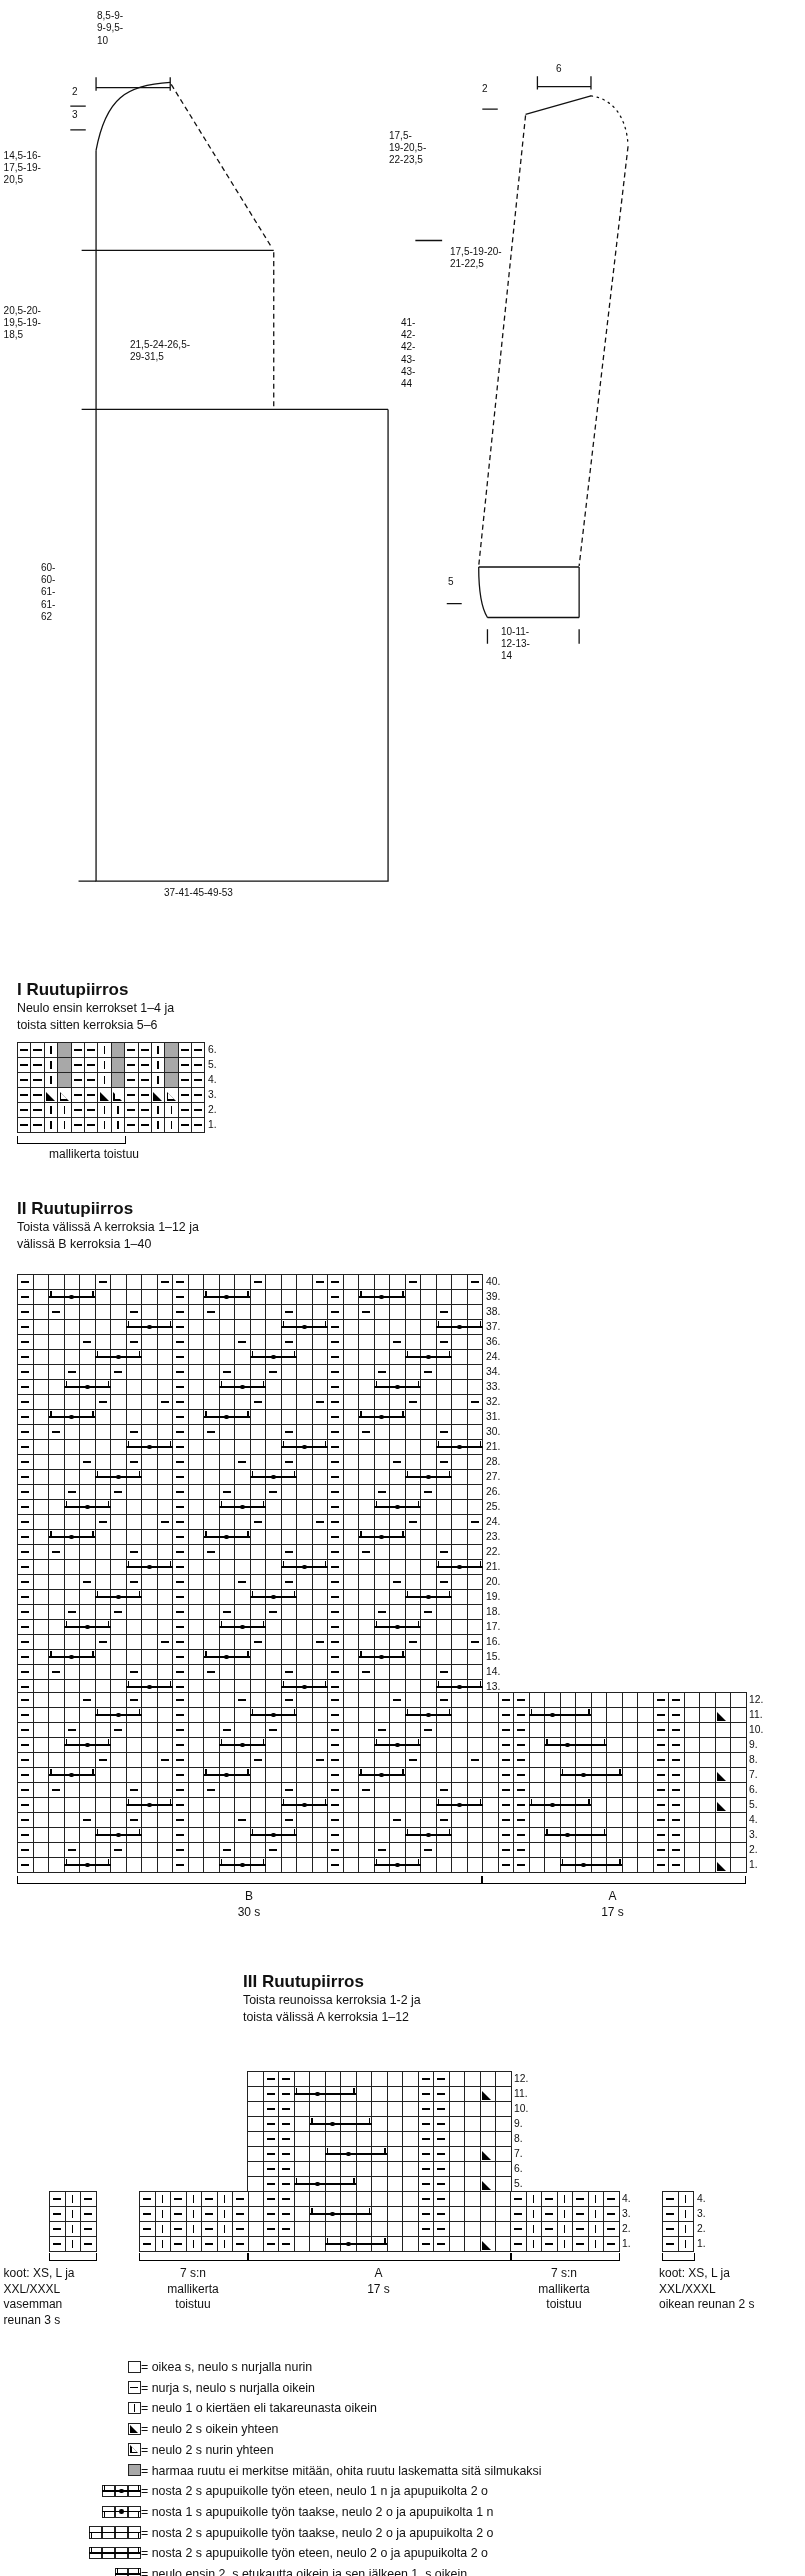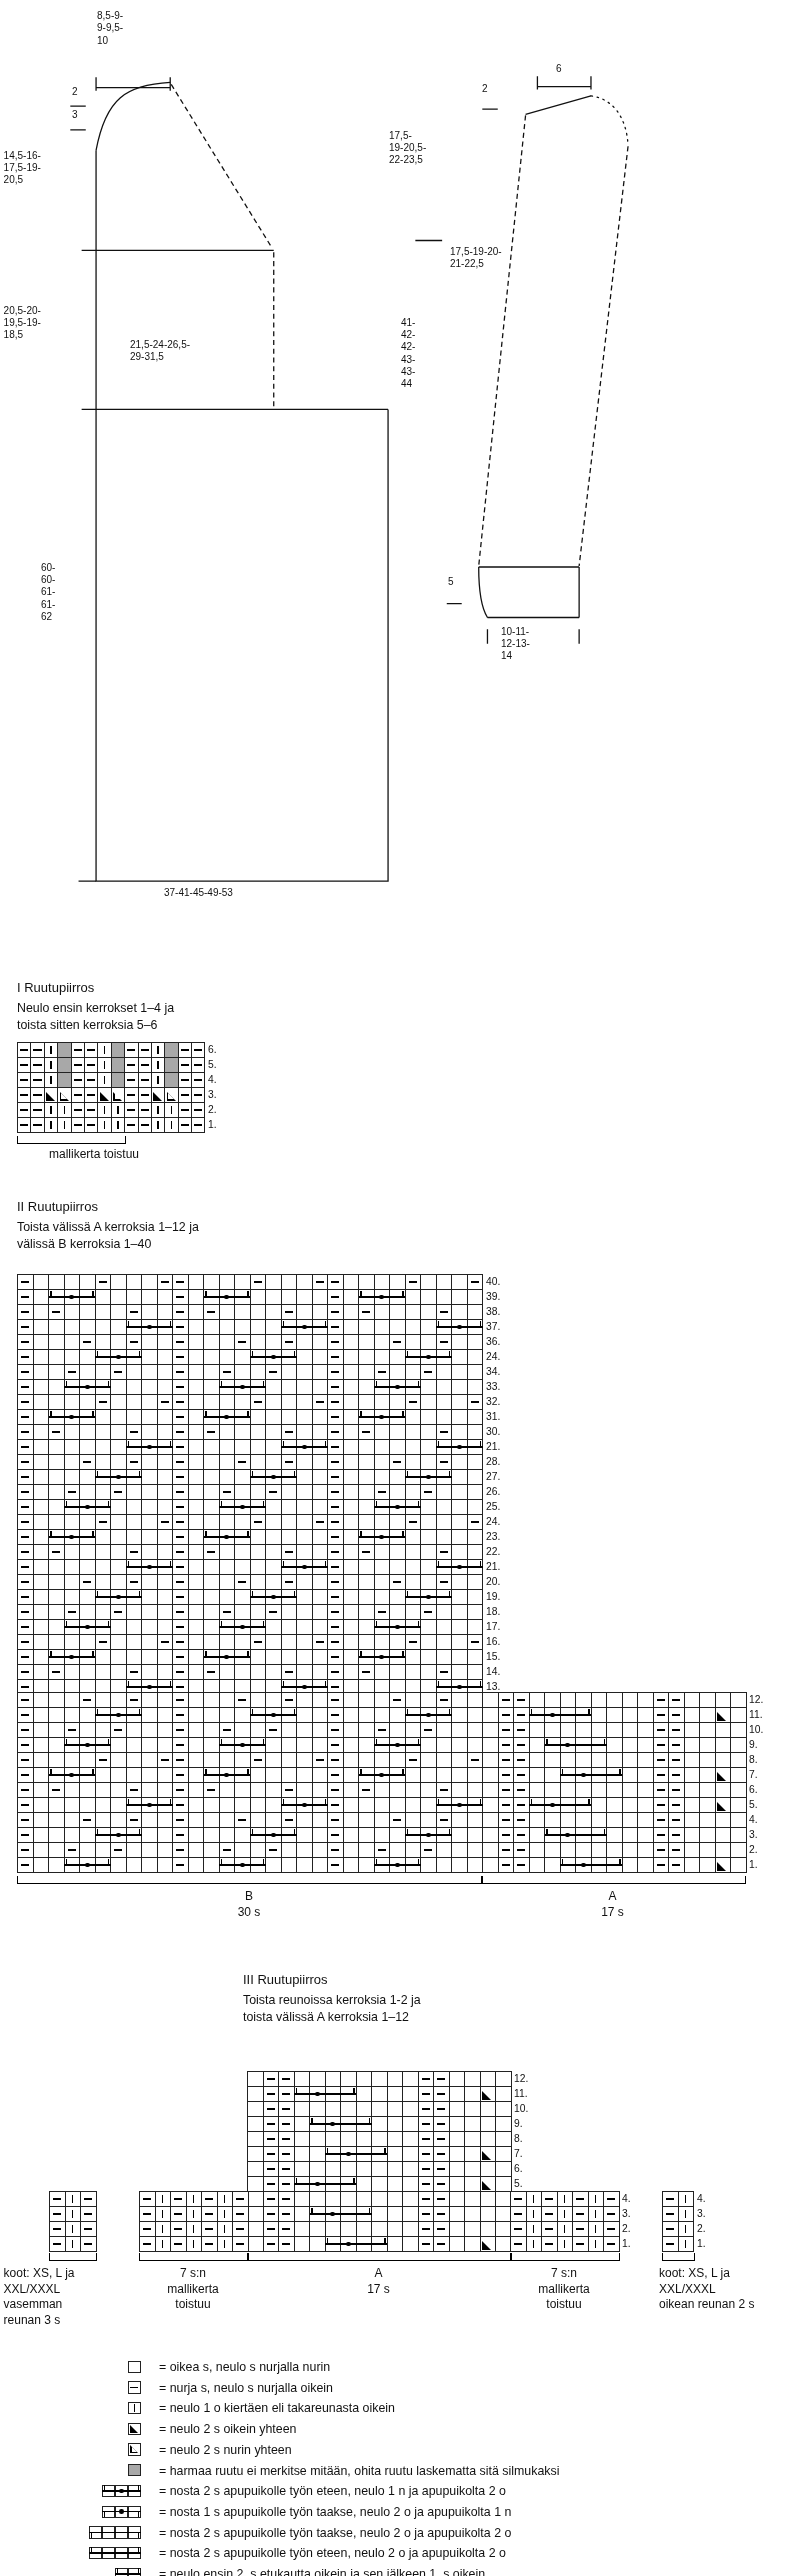--- a/index.html
+++ b/index.html
@@ -1,20 +1,20 @@
 <!DOCTYPE html>
 <html style="font-size:8.2px"><head>
 <meta charset="utf-8">
 <style>
   html,body{margin:0;padding:0;background:#fff;}
   .page{position:relative;width:806px;height:2615px;background:#fff;
         font-family:"Liberation Sans",sans-serif;color:#111;overflow:hidden;}
   .schem{position:absolute;left:0;top:0;}
   .mlabel{position:absolute;font-size:10px;line-height:1.22;white-space:pre;color:#111;}
-  .h1{position:absolute;font-size:13px;font-weight:normal;}
+  .h1{position:absolute;font-size:17px;font-weight:bold;}
   .sub{position:absolute;font-size:12.4px;line-height:1.35;white-space:pre-line;}
   .caption{position:absolute;font-size:12px;line-height:1.3;white-space:pre-line;}
   .center{text-align:center;}
   .grid{position:absolute;border-top:0.5px solid #222;border-left:0.5px solid #222;display:inline-block;}
   .crow{display:flex;}
   .cell{position:relative;box-sizing:border-box;width:15.5px;height:15px;flex:0 0 auto;
         border-right:0.5px solid #222;border-bottom:0.5px solid #222;background:#fff;}
   .c1 .cell{width:13.4px;}
   .labelcol{position:absolute;}
   .rlabel{height:15px;line-height:15px;font-size:10.3px;}
@@ -36,21 +36,21 @@
   .tickld::before{content:"";position:absolute;left:1px;top:calc(50% - 0.5px);width:1.5px;height:6.2px;background:#000;}
   .tickrd::before{content:"";position:absolute;right:1px;top:calc(50% - 0.5px);width:1.5px;height:6.2px;background:#000;}
   
   .legend{position:absolute;left:64px;top:2359px;display:flex;flex-direction:column;gap:4.6px;}
   .legend-row{display:flex;align-items:flex-start;}
   .legend-sym{width:77px;display:flex;justify-content:flex-end;padding-top:1.5px;}
   .legend-sym .cell{width:13.4px;height:12.4px;border:0.5px solid #222;margin-left:-0.5px;}
   .legend-sym .cell.k2tog::before{border-bottom-width:8.2px;border-right-width:8.2px;}
   .legend-sym .cell.p2tog::before{border-bottom-width:8.2px;border-right-width:8.2px;}
   .legend-sym .cell.p2tog::after{border-bottom-width:5.2px;border-right-width:5.2px;}
-  .legend-text{margin-left:18px;font-size:12.4px;line-height:1.3;white-space:pre-line;text-align:right;}
+  .legend-text{margin-left:0;font-size:12.4px;line-height:1.3;white-space:pre-line;text-align:right;}
 </style>
 </head>
 <body>
 
 <div class="page">
 
   <svg class="schem" width="806" height="927" viewBox="0 0 1564 1800">
     <g fill="none" stroke="#111" stroke-width="2.5">
       <path d="M186 292 C205 190 245 165 330 160 M186 292 L186 1711 L753 1711 L753 795 M158 795 L753 795 M158 486 L531 486"></path>
       <path stroke-dasharray="10 7" d="M332 164 L528 482 M531 490 L531 792"></path>

